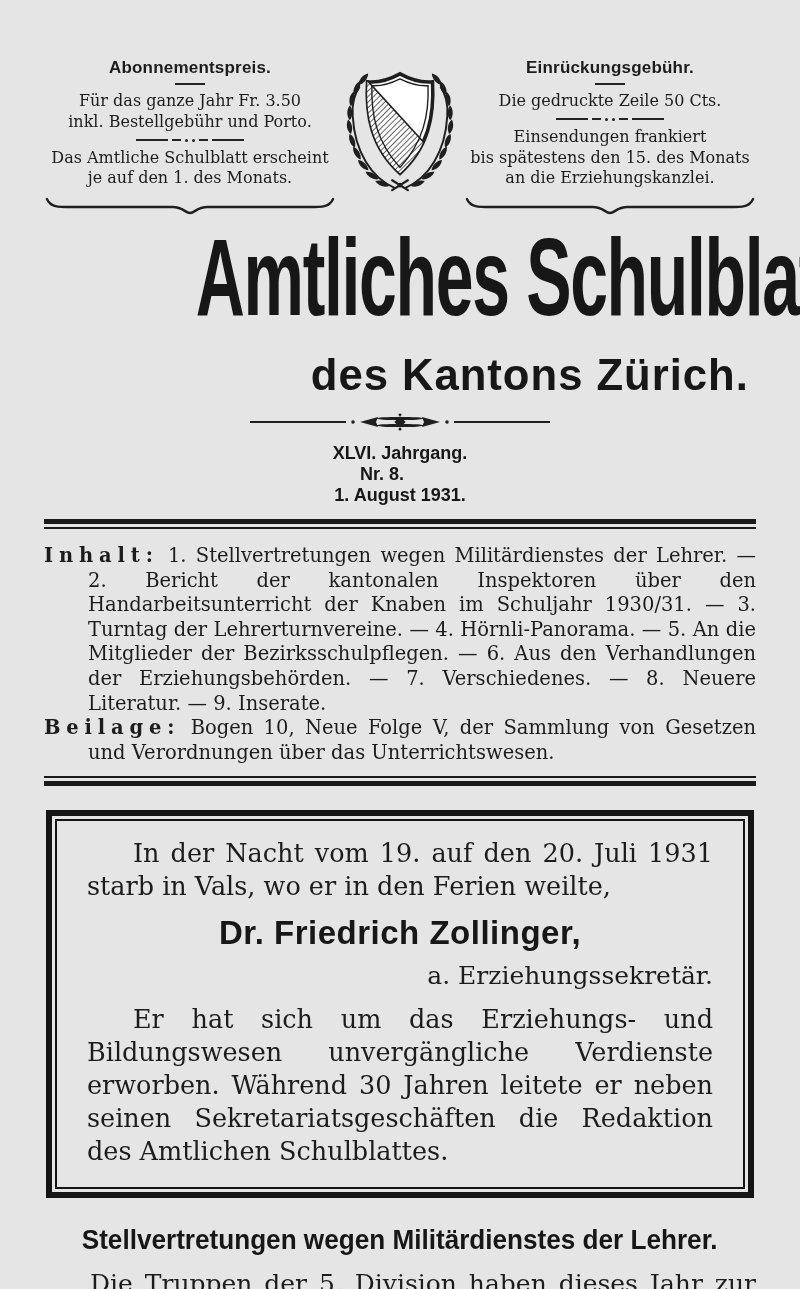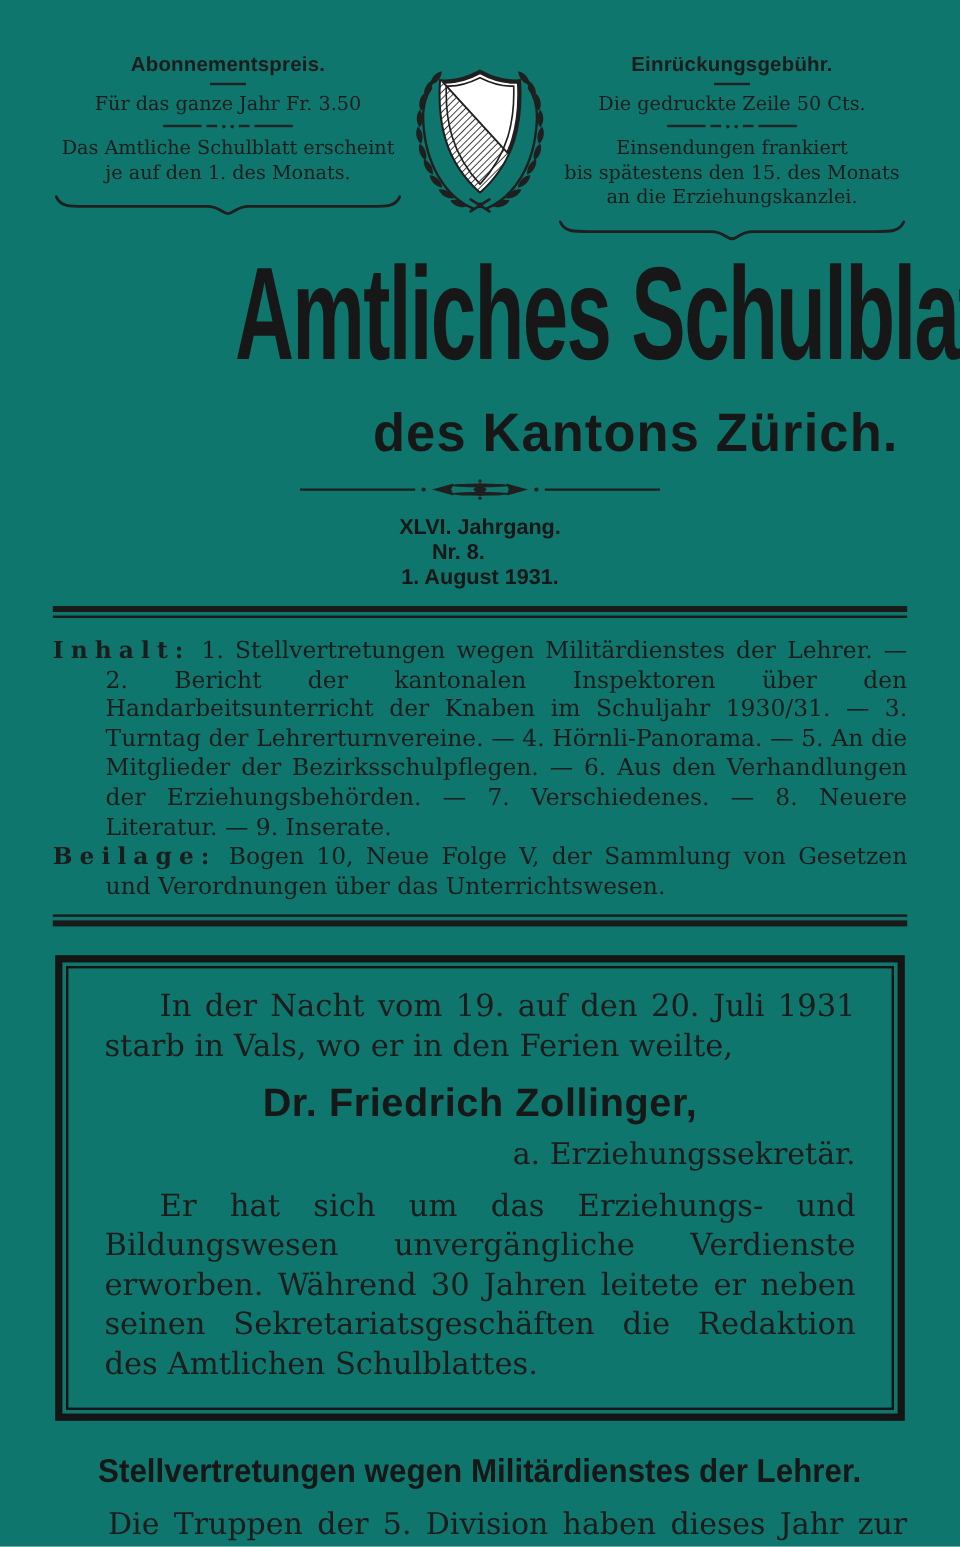--- a/index.html
+++ b/index.html
@@ -1,20 +1,20 @@
 <!DOCTYPE html>
 <html><head>
 <meta charset="utf-8">
 <style>
   html,body { margin:0; padding:0; background:#ffffff; }
   .page {
     position:relative; width:800px; height:1289px; margin:0 auto;
-    background:#0f766e; color:#1c1c1c; overflow:hidden;
+    background:#e5e5e5; color:#1c1c1c; overflow:hidden;
     font-family:"DejaVu Serif", serif; box-sizing:border-box;
-    padding:38px 44px 0;
+    padding:52px 44px 0;
   }
   
   .mast-top { display:flex; justify-content:space-between; align-items:flex-start; }
   .info-block { width:300px; text-align:center; padding-top:6px; }
   .info-heading { font-family:"Liberation Sans", sans-serif; font-weight:700; font-size:17px; letter-spacing:.2px; }
   .shortrule { width:30px; height:2px; background:#222; margin:5px auto 6px; }
   .info-line { font-size:16px; line-height:1.3; }
   .dashdot { margin:6px auto 6px; display:flex; align-items:center; justify-content:center; gap:4px; }
   .dashdot i { display:block; background:#222; }
   .dd-long { width:32px; height:2px; }
@@ -68,20 +68,21 @@
 <body>
 
 <div class="page">
 
   <div class="mast-top">
 
     <div class="info-block">
       <div class="info-heading">Abonnementspreis.</div>
       <div class="shortrule"></div>
       <div class="info-line">Für das ganze Jahr Fr. 3.50</div>
+      <div class="info-line">inkl. Bestellgebühr und Porto.</div>
       <div class="dashdot">
         <i class="dd-long"></i>
           <i class="dd-short"></i>
           <i class="dd-dot"></i>
           <i class="dd-dot"></i>
           <i class="dd-short"></i>
           <i class="dd-long"></i>
       </div>
       <div class="info-line">Das Amtliche Schulblatt erscheint</div>
       <div class="info-line">je auf den 1. des Monats.</div>

